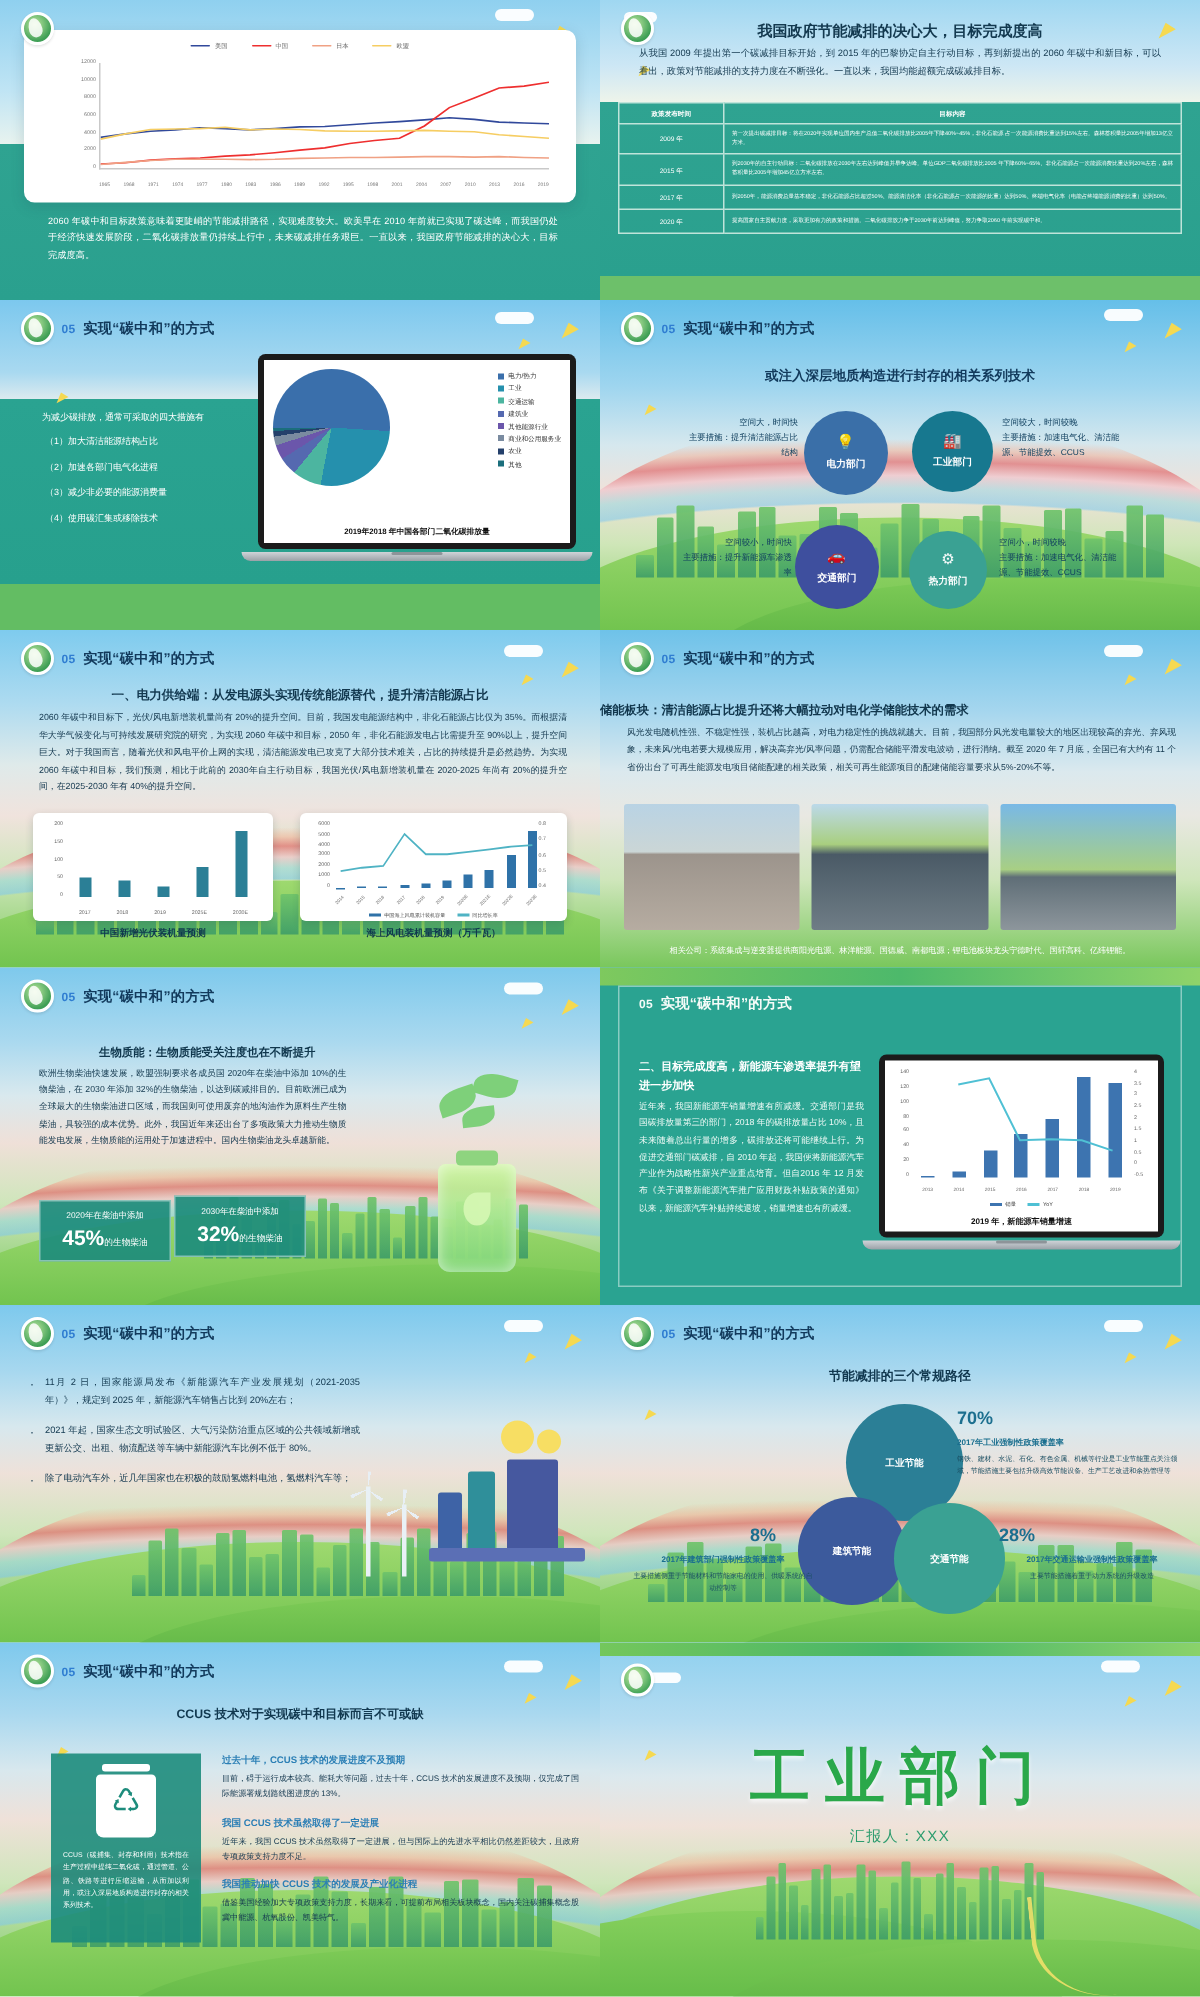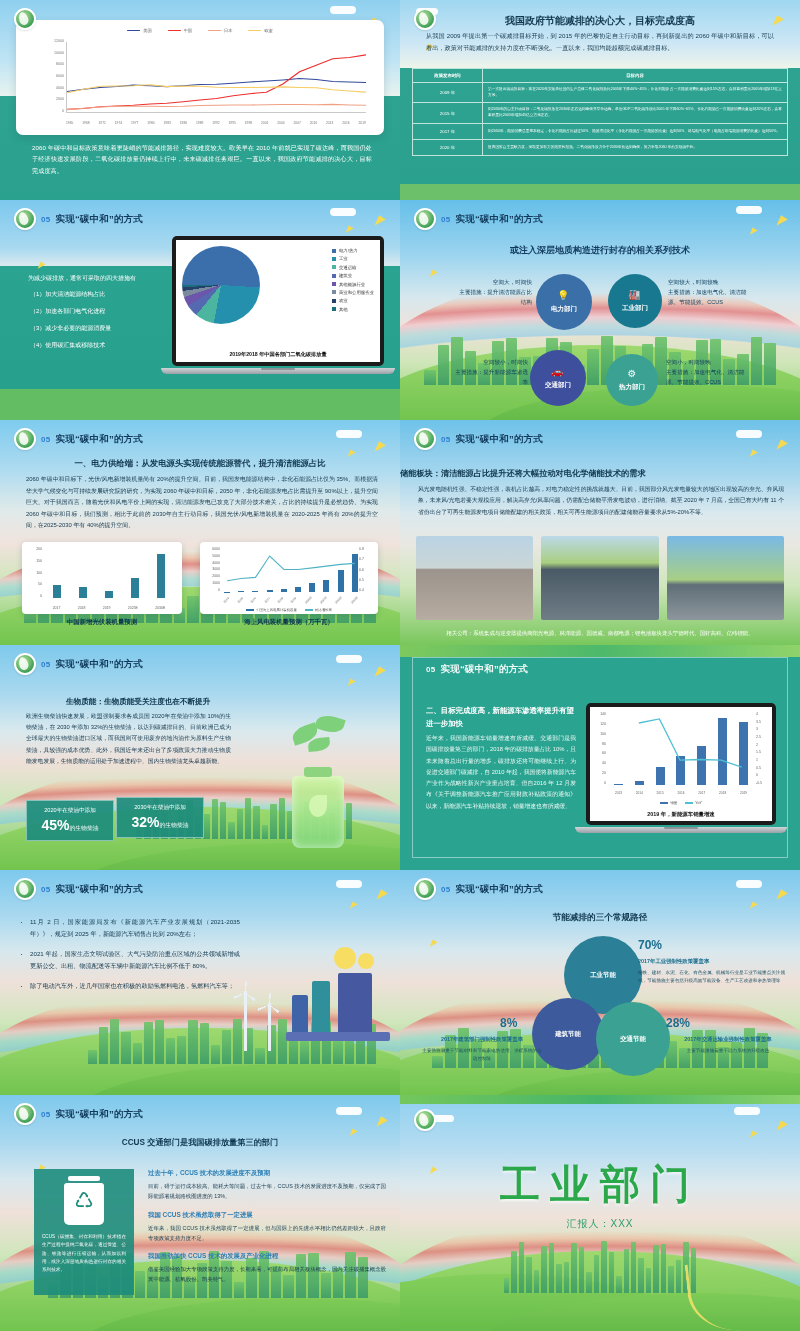--- a/index.html
+++ b/index.html
@@ -907,21 +907,21 @@
       </div>
     <div class="cloud" style="left:336px;top:12px;width:26px;height:8px;"></div>
     <div class="plane" style="left:374px;top:22px;"></div>
     <div class="plane sm" style="left:348px;top:34px;"></div>
     <div class="plane sm" style="left:36px;top:70px;"></div>
     <div class="slide-head">
       <div class="logo-badge"></div>
       <span class="head-num">05</span>
       <span class="head-title">实现“碳中和”的方式</span>
     </div>
-    <div class="h1">CCUS 交通部门是我国碳排放量第三的部门</div>
+    <div class="h1">CCUS 技术对于实现碳中和目标而言不可或缺</div>
     <div class="ccusbox">
       <div class="bin"></div>
       <p>CCUS（碳捕集、封存和利用）技术指在生产过程中提纯二氧化碳，通过管道、公路、铁路等进行压缩运输，从而加以利用，或注入深层地质构造进行封存的相关系列技术。</p>
     </div>
     <div class="ccol" id="s11sec">
         <h4>过去十年，CCUS 技术的发展进度不及预期</h4>
         <p>目前，碍于运行成本较高、能耗大等问题，过去十年，CCUS 技术的发展进度不及预期，仅完成了国际能源署规划路线图进度的 13%。</p>
         <h4>我国 CCUS 技术虽然取得了一定进展</h4>
         <p>近年来，我国 CCUS 技术虽然取得了一定进展，但与国际上的先进水平相比仍然差距较大，且政府专项政策支持力度不足。</p>
         <h4>我国推动加快 CCUS 技术的发展及产业化进程</h4>

